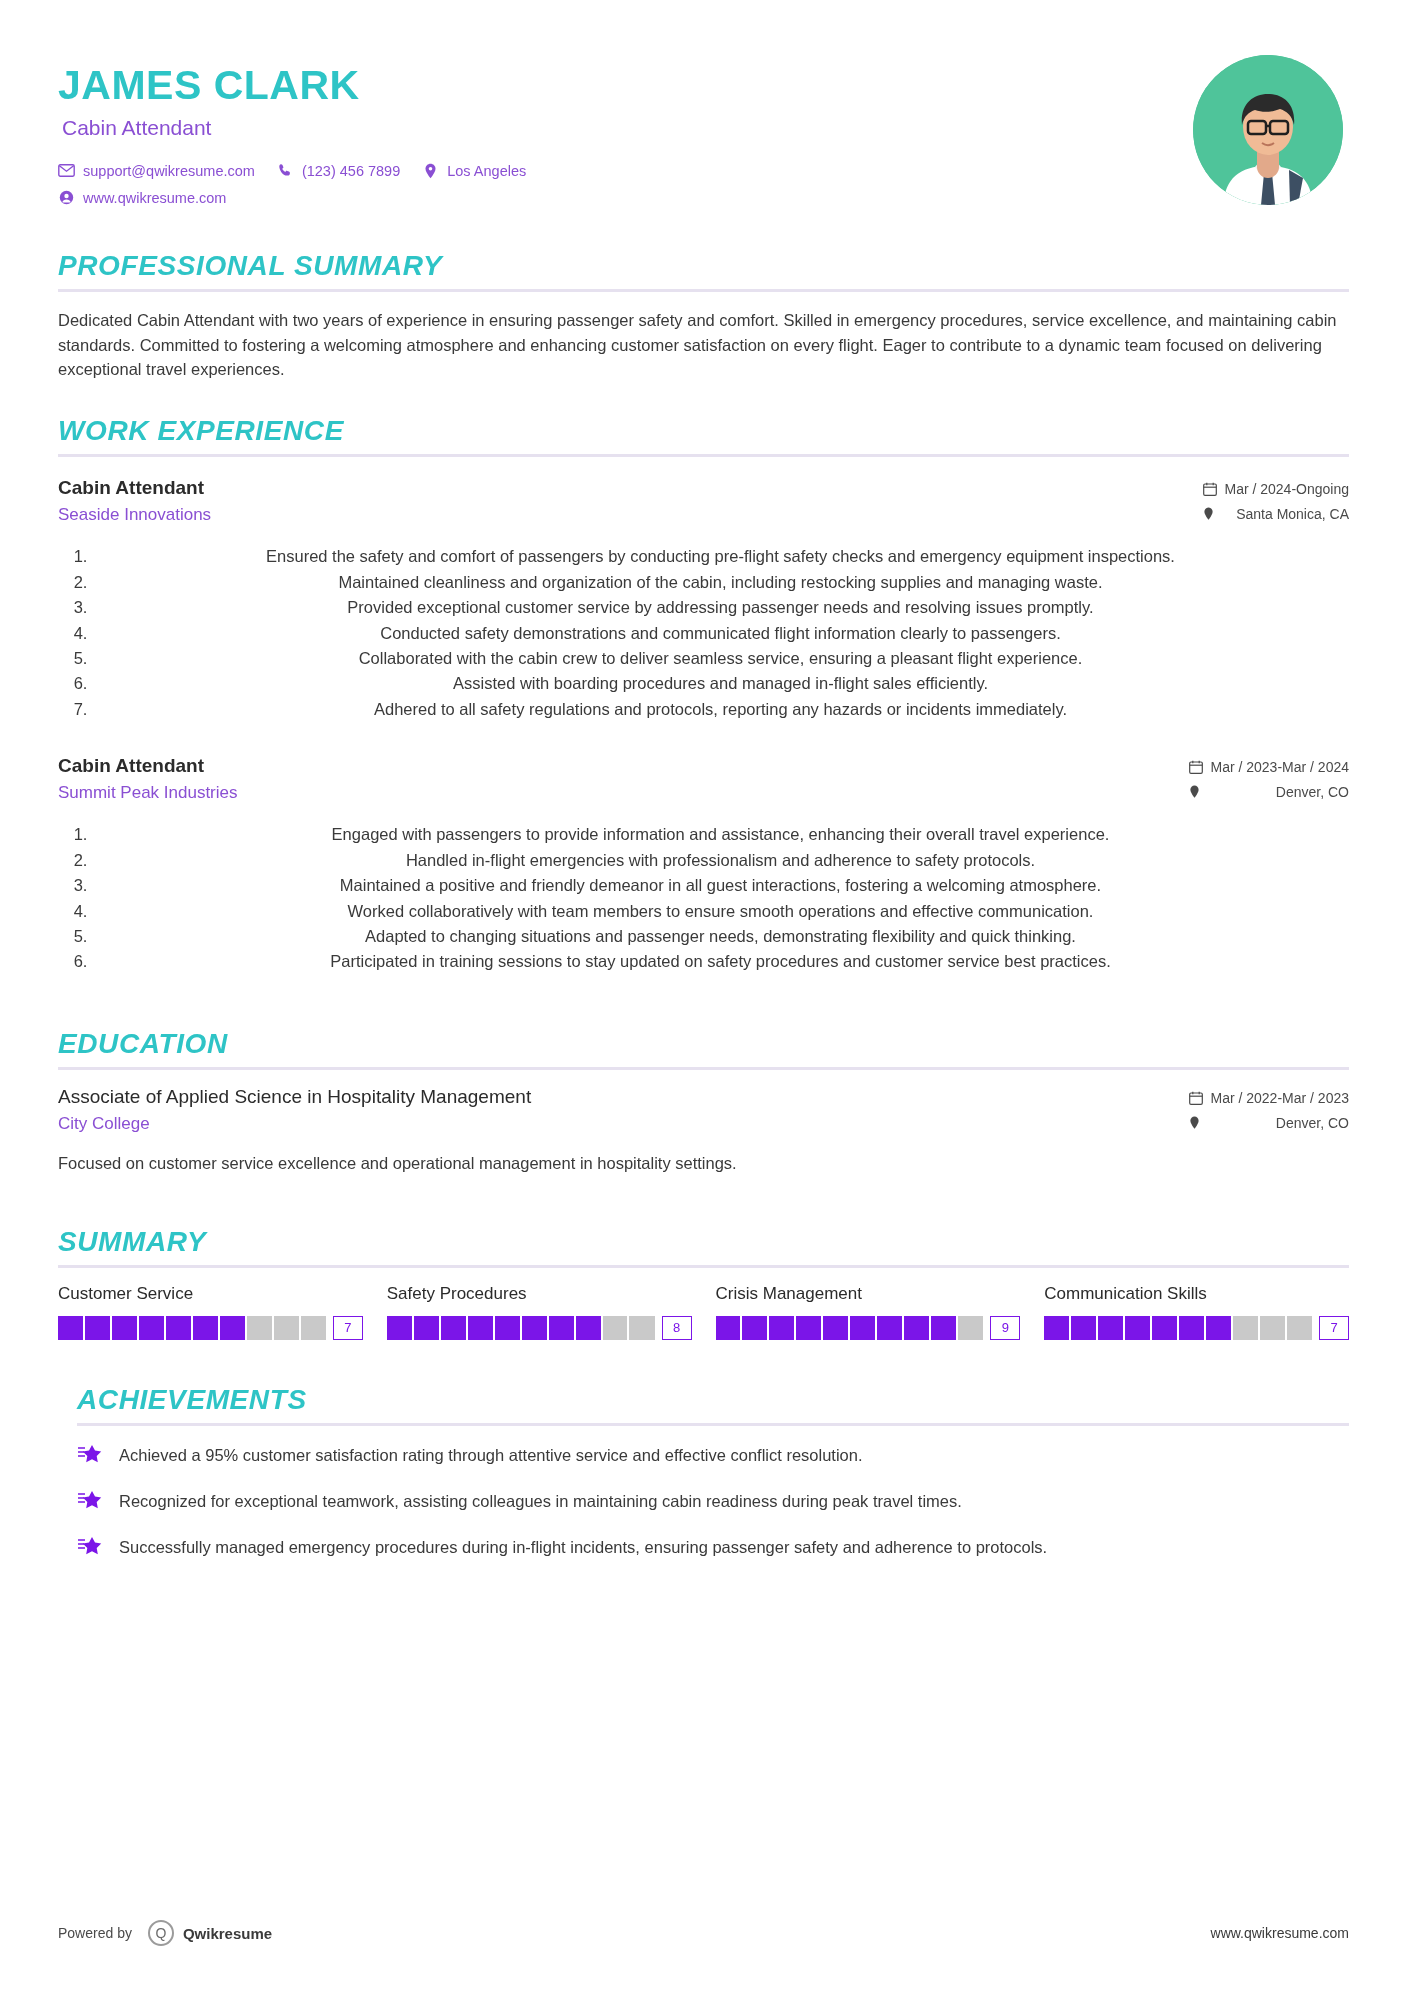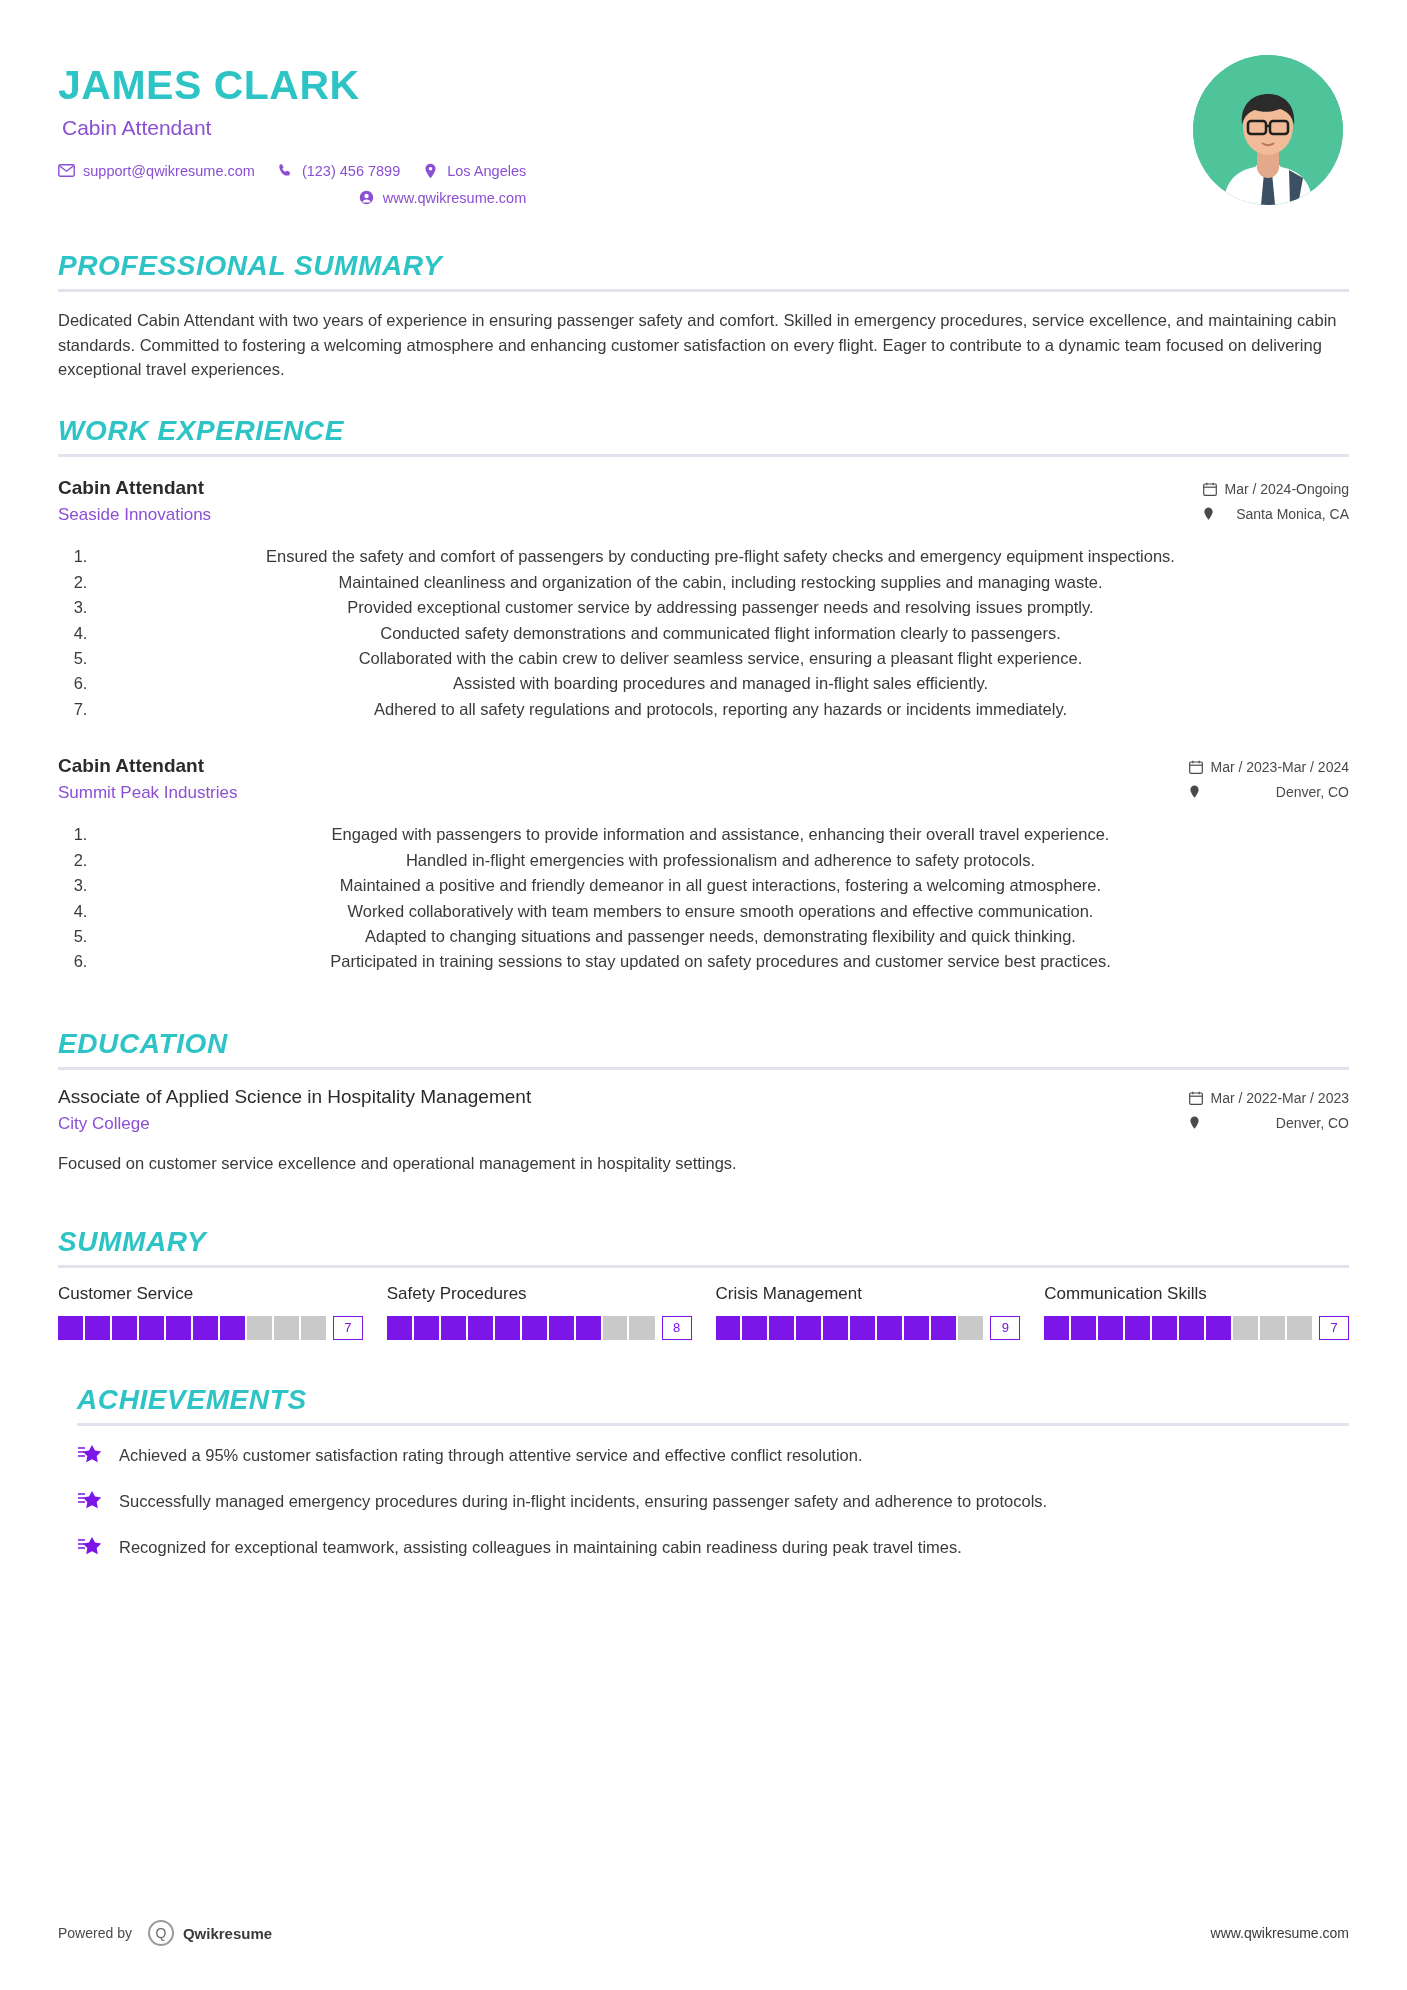--- a/index.html
+++ b/index.html
@@ -38,21 +38,20 @@
     margin-top: 8px;
     margin-left: 4px;
     font-weight: 400;
   }
   .contact-rows { margin-top: 22px; }
   .contact-row {
     display: flex;
     align-items: center;
     flex-wrap: wrap;
     margin-bottom: 10px;
-    justify-content: flex-end;
   }
   .contact-item {
     display: flex;
     align-items: center;
     margin-right: 22px;
     font-size: 14.5px;
     color: #8a4fd3;
   }
   .contact-item .ico {
     color: #8a4fd3;
@@ -558,31 +557,31 @@
       <div class="ach-text">Achieved a 95% customer satisfaction rating through attentive service and effective conflict resolution.</div>
     </div>
 
     <div class="ach-item">
       <div class="ach-icon">
         <svg width="26" height="22" viewBox="0 0 26 22">
             <path d="M1 4h7M1 8h6M1 12h7" stroke="#7b15e8" stroke-width="1.6" fill="none"></path>
             <path d="M15 1l3 5.6 6.2 1-4.5 4.5 1.1 6.2-5.8-3-5.8 3 1.1-6.2L5.8 7.6l6.2-1z" fill="#7b15e8"></path>
           </svg>
       </div>
-      <div class="ach-text">Successfully managed emergency procedures during in-flight incidents, ensuring passenger safety and adherence to protocols.</div>
+      <div class="ach-text">Recognized for exceptional teamwork, assisting colleagues in maintaining cabin readiness during peak travel times.</div>
     </div>
 
     <div class="ach-item">
       <div class="ach-icon">
         <svg width="26" height="22" viewBox="0 0 26 22">
             <path d="M1 4h7M1 8h6M1 12h7" stroke="#7b15e8" stroke-width="1.6" fill="none"></path>
             <path d="M15 1l3 5.6 6.2 1-4.5 4.5 1.1 6.2-5.8-3-5.8 3 1.1-6.2L5.8 7.6l6.2-1z" fill="#7b15e8"></path>
           </svg>
       </div>
-      <div class="ach-text">Recognized for exceptional teamwork, assisting colleagues in maintaining cabin readiness during peak travel times.</div>
+      <div class="ach-text">Successfully managed emergency procedures during in-flight incidents, ensuring passenger safety and adherence to protocols.</div>
     </div>
   </div>
 
   <div class="footer">
     <div class="footer-left">
       <span>Powered by</span>
       <span class="footer-logo">Q</span>
       <span class="footer-brand">Qwikresume</span>
     </div>
     <div class="footer-right">www.qwikresume.com</div>

